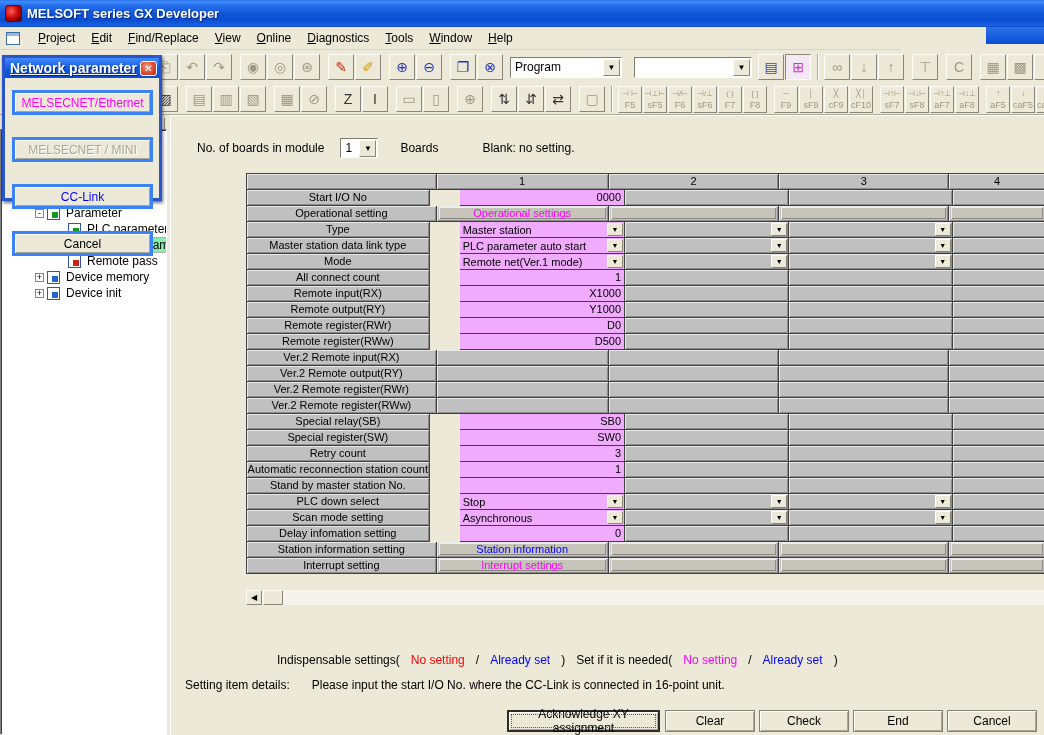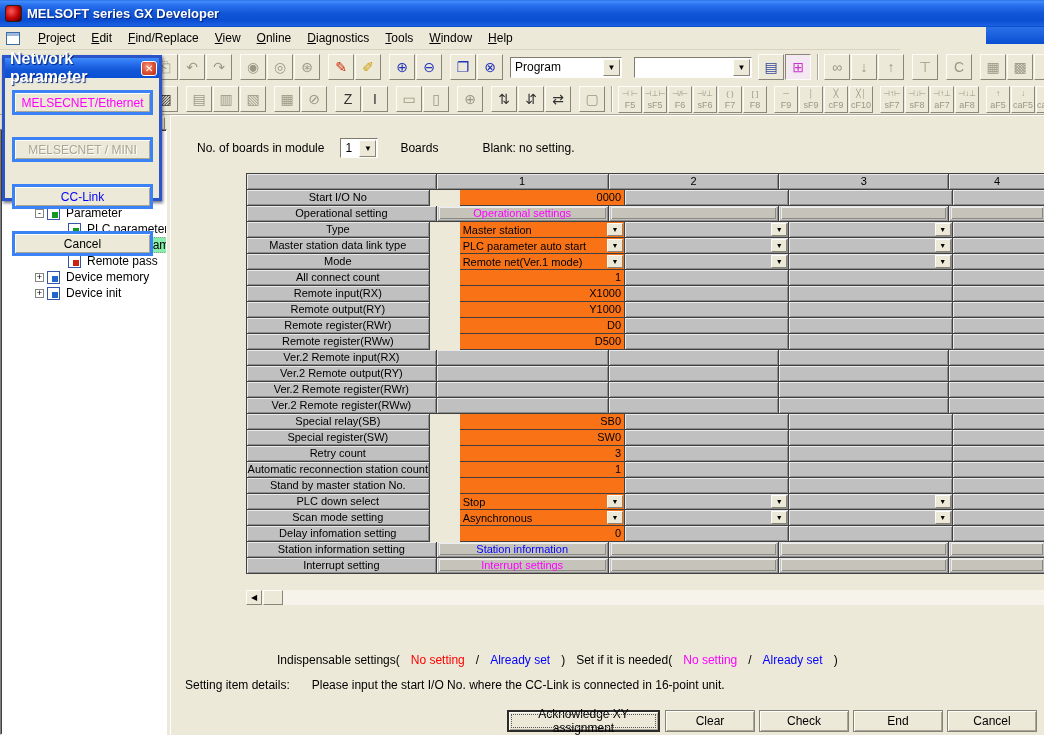--- a/index.html
+++ b/index.html
@@ -60,21 +60,21 @@
   .tree-icon { width:13px; height:13px; border:1px solid #3355aa; background:#fff; position:relative; flex:0 0 auto; margin:0 3px; }
   .tree-icon i { position:absolute; right:1px; bottom:1px; width:6px; height:6px; }
   .tree-label { padding:0 3px; }
   .tree-label.selected { background:#86efac; border:1px dotted #9a9a9a; }
 
   
   #dialog { position:absolute; left:2px; top:55px; width:160px; height:146px; z-index:20;
     background:#ece9d8; border:3px solid #2a54c8; box-shadow:1px 2px 3px rgba(0,0,30,.55); }
   #dialog-title { height:20px; background:linear-gradient(180deg,#3f8cfa 0%,#2a72ef 25%,#1257d8 60%,#0b4ed3 100%);
     display:flex; align-items:center; justify-content:space-between; padding:0 2px 0 5px; }
-  #dialog-title-text { color:#fff; font-weight:bold; font-size:16px; text-shadow:1px 1px 1px #00227a; }
+  #dialog-title-text { color:#fff; font-weight:bold; font-size:14px; text-shadow:1px 1px 1px #00227a;text-decoration:underline; }
   #dialog-close { width:17px; height:15px; border:1px solid #fff; border-radius:3px;
     background:radial-gradient(circle at 40% 35%, #f0a08a 0%, #e2573a 45%, #b02a10 100%);
     color:#fff; font-size:10px; font-weight:bold; line-height:13px; text-align:center; }
   #dialog-buttons { padding:12px 7px 0 7px; }
   .dlg-btn { width:141px; height:25px; margin-bottom:22px; background:#ece9d8; border:3px solid #3b82f6;
     box-shadow:inset 1px 1px 0 #fffef7, inset -1px -1px 0 #a9a695; font-size:12px;
     display:flex; align-items:center; justify-content:center; }
   .dlg-btn.disabled { color:#a9a592; text-shadow:1px 1px 0 #fff; }
 
   
@@ -87,21 +87,21 @@
 
   
   #grid { position:absolute; left:75px; top:57px; width:799px; border-top:1px solid #404040; border-left:1px solid #404040; }
   .grow { display:flex; height:16px; }
   .gcell { height:16px; border-right:1px solid #404040; border-bottom:1px solid #404040;
     font-size:11px; line-height:14px; overflow:hidden; white-space:nowrap; }
   .c0 { width:190px; } .c1 { width:172px; } .c2 { width:171px; } .c3 { width:170px; } .c4 { width:96px; border-right:none; }
   .ggray { background:#c0c0c0; box-shadow:inset 1px 1px 0 #e9e9e9, inset -1px -1px 0 #8c8c8c; }
   .glabel { text-align:center; color:#000; }
   .ghead { text-align:center; }
-  .gwhite { background:#f97316;margin-left:30px; }
+  .gwhite { background:#f0abfc;margin-left:30px; }
   .val-right { text-align:right; padding-right:3px; }
   .gdrop { display:flex; align-items:center; justify-content:space-between; }
   .gdrop .dtext { padding-left:3px; font-size:11px; }
   .darrow { width:16px; height:13px; font-size:7px; margin-right:1px; flex:0 0 auto; }
   .ggray.gdrop { justify-content:flex-end; }
   .gbtn { margin:1px 2px; height:12px; background:#c6c3bb; box-shadow:inset 1px 1px 0 #efeeea, inset -1px -1px 0 #8c8a80;
     text-align:center; font-size:11px; line-height:12px; }
 
   
   #hscroll { position:absolute; left:75px; top:474px; width:799px; height:15px; background:#f6f4ea; display:flex; }

